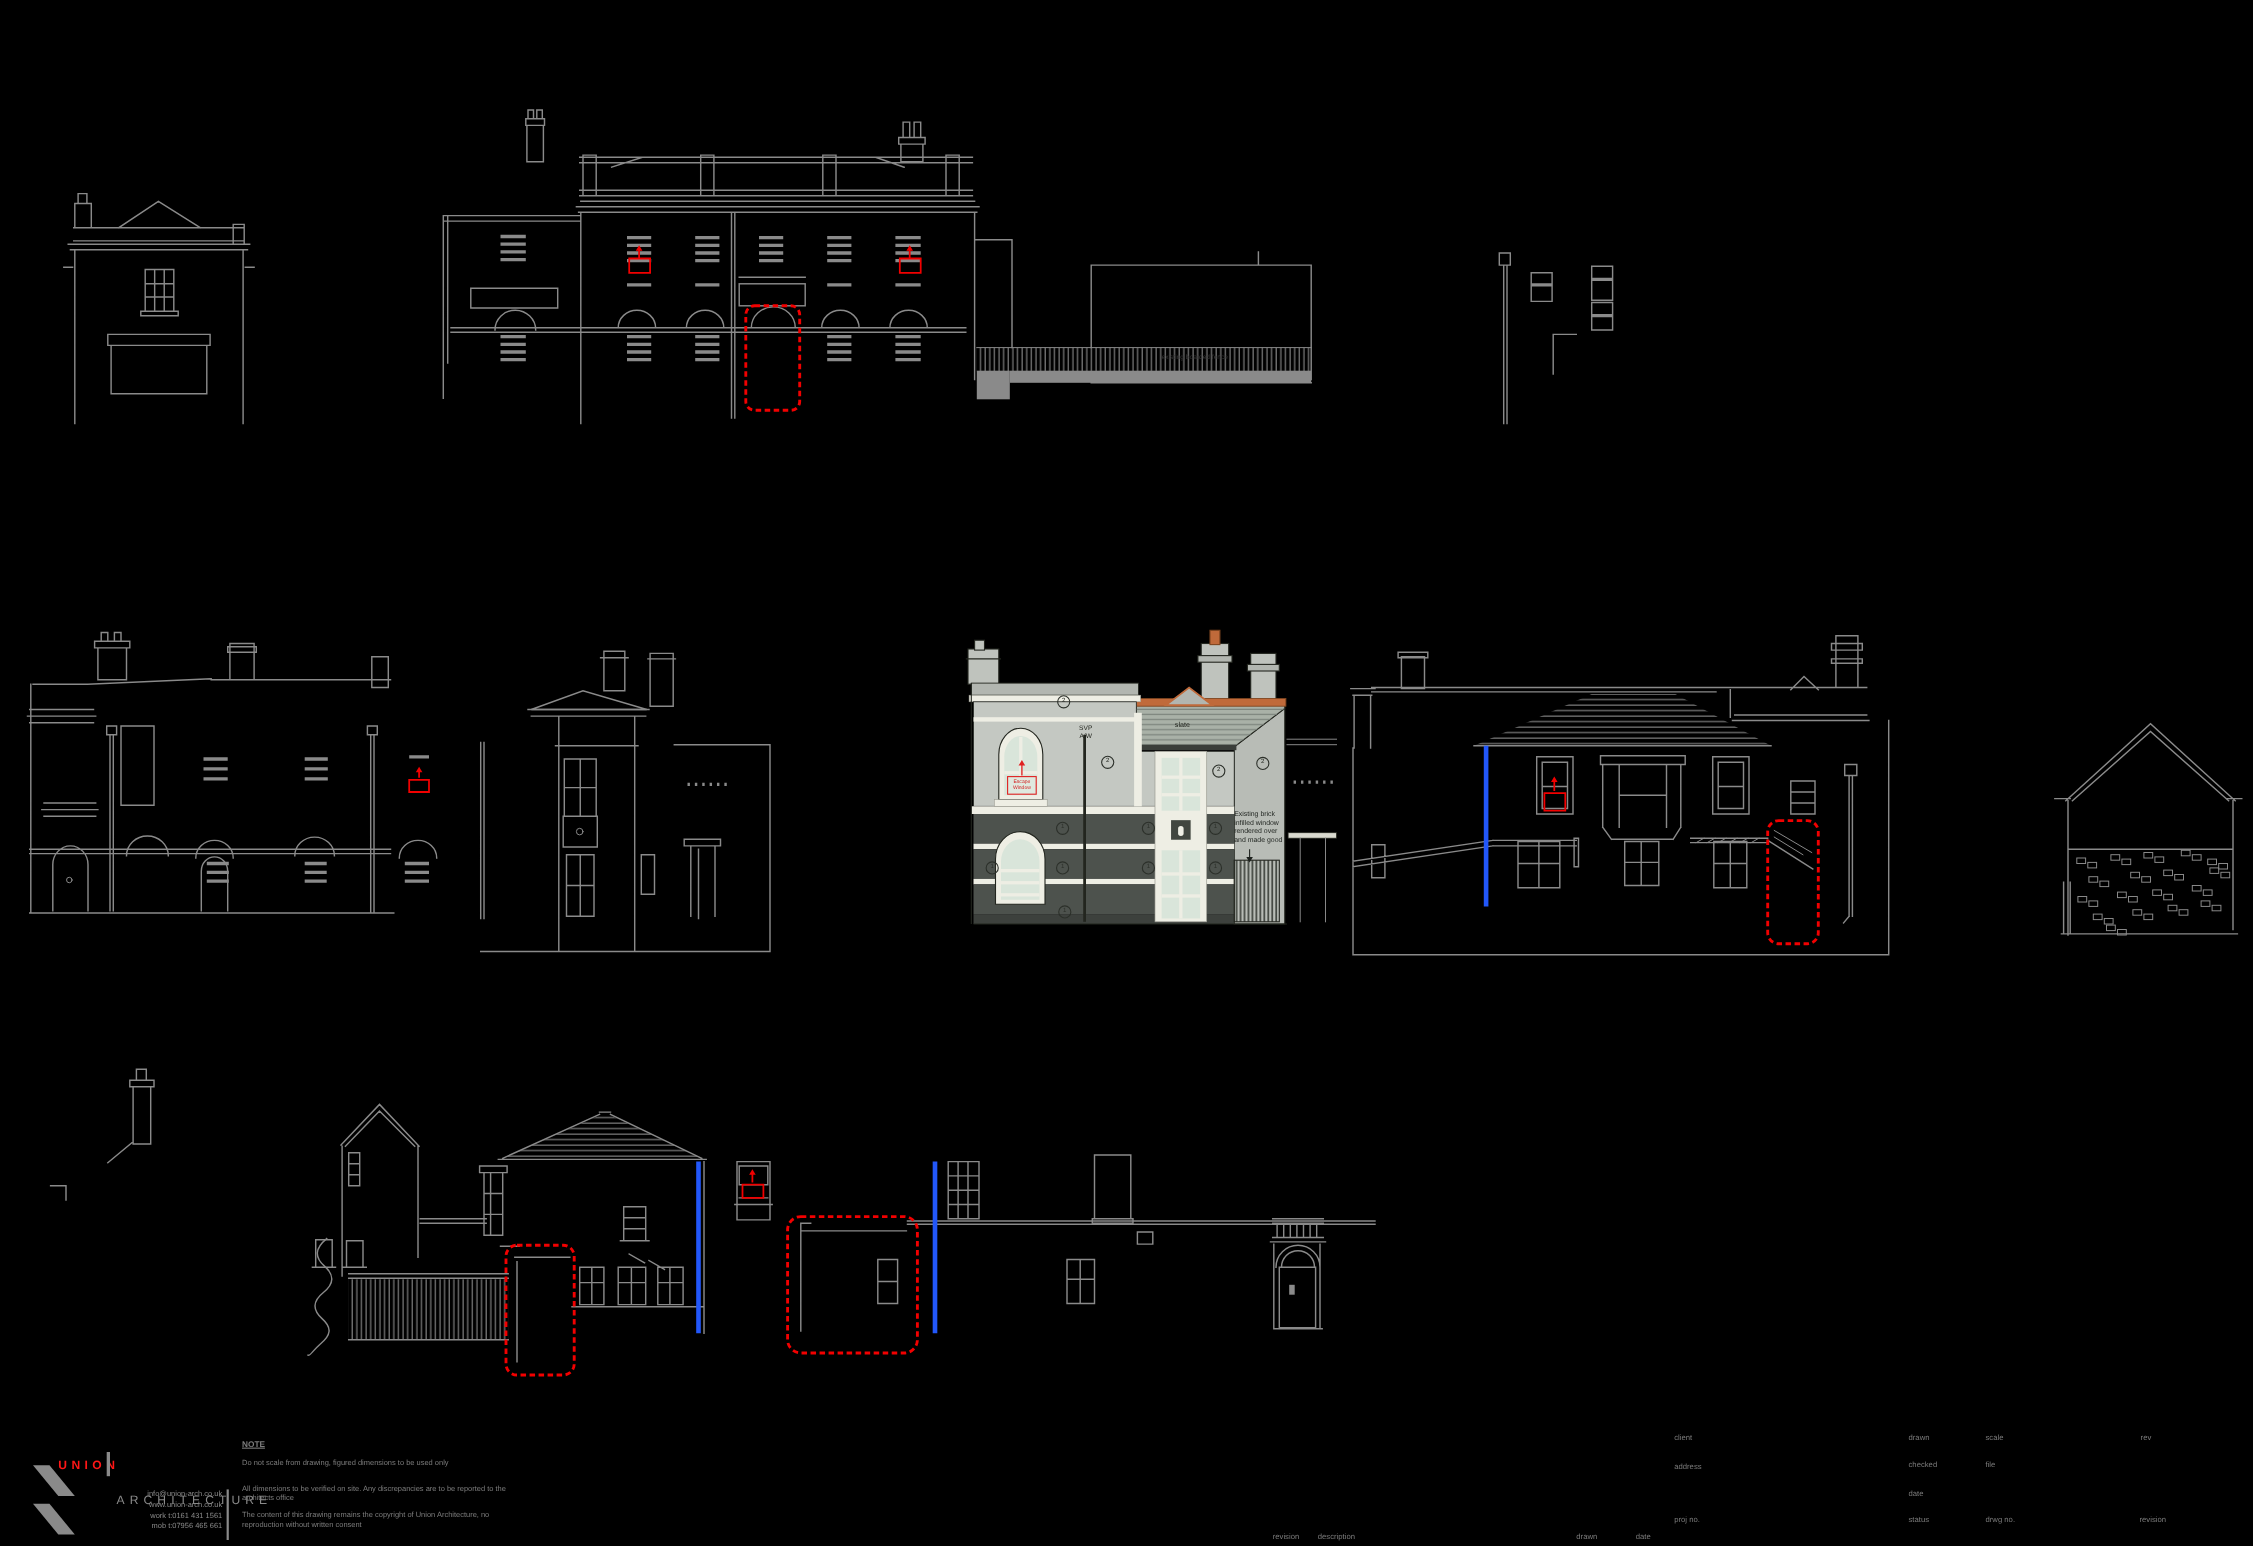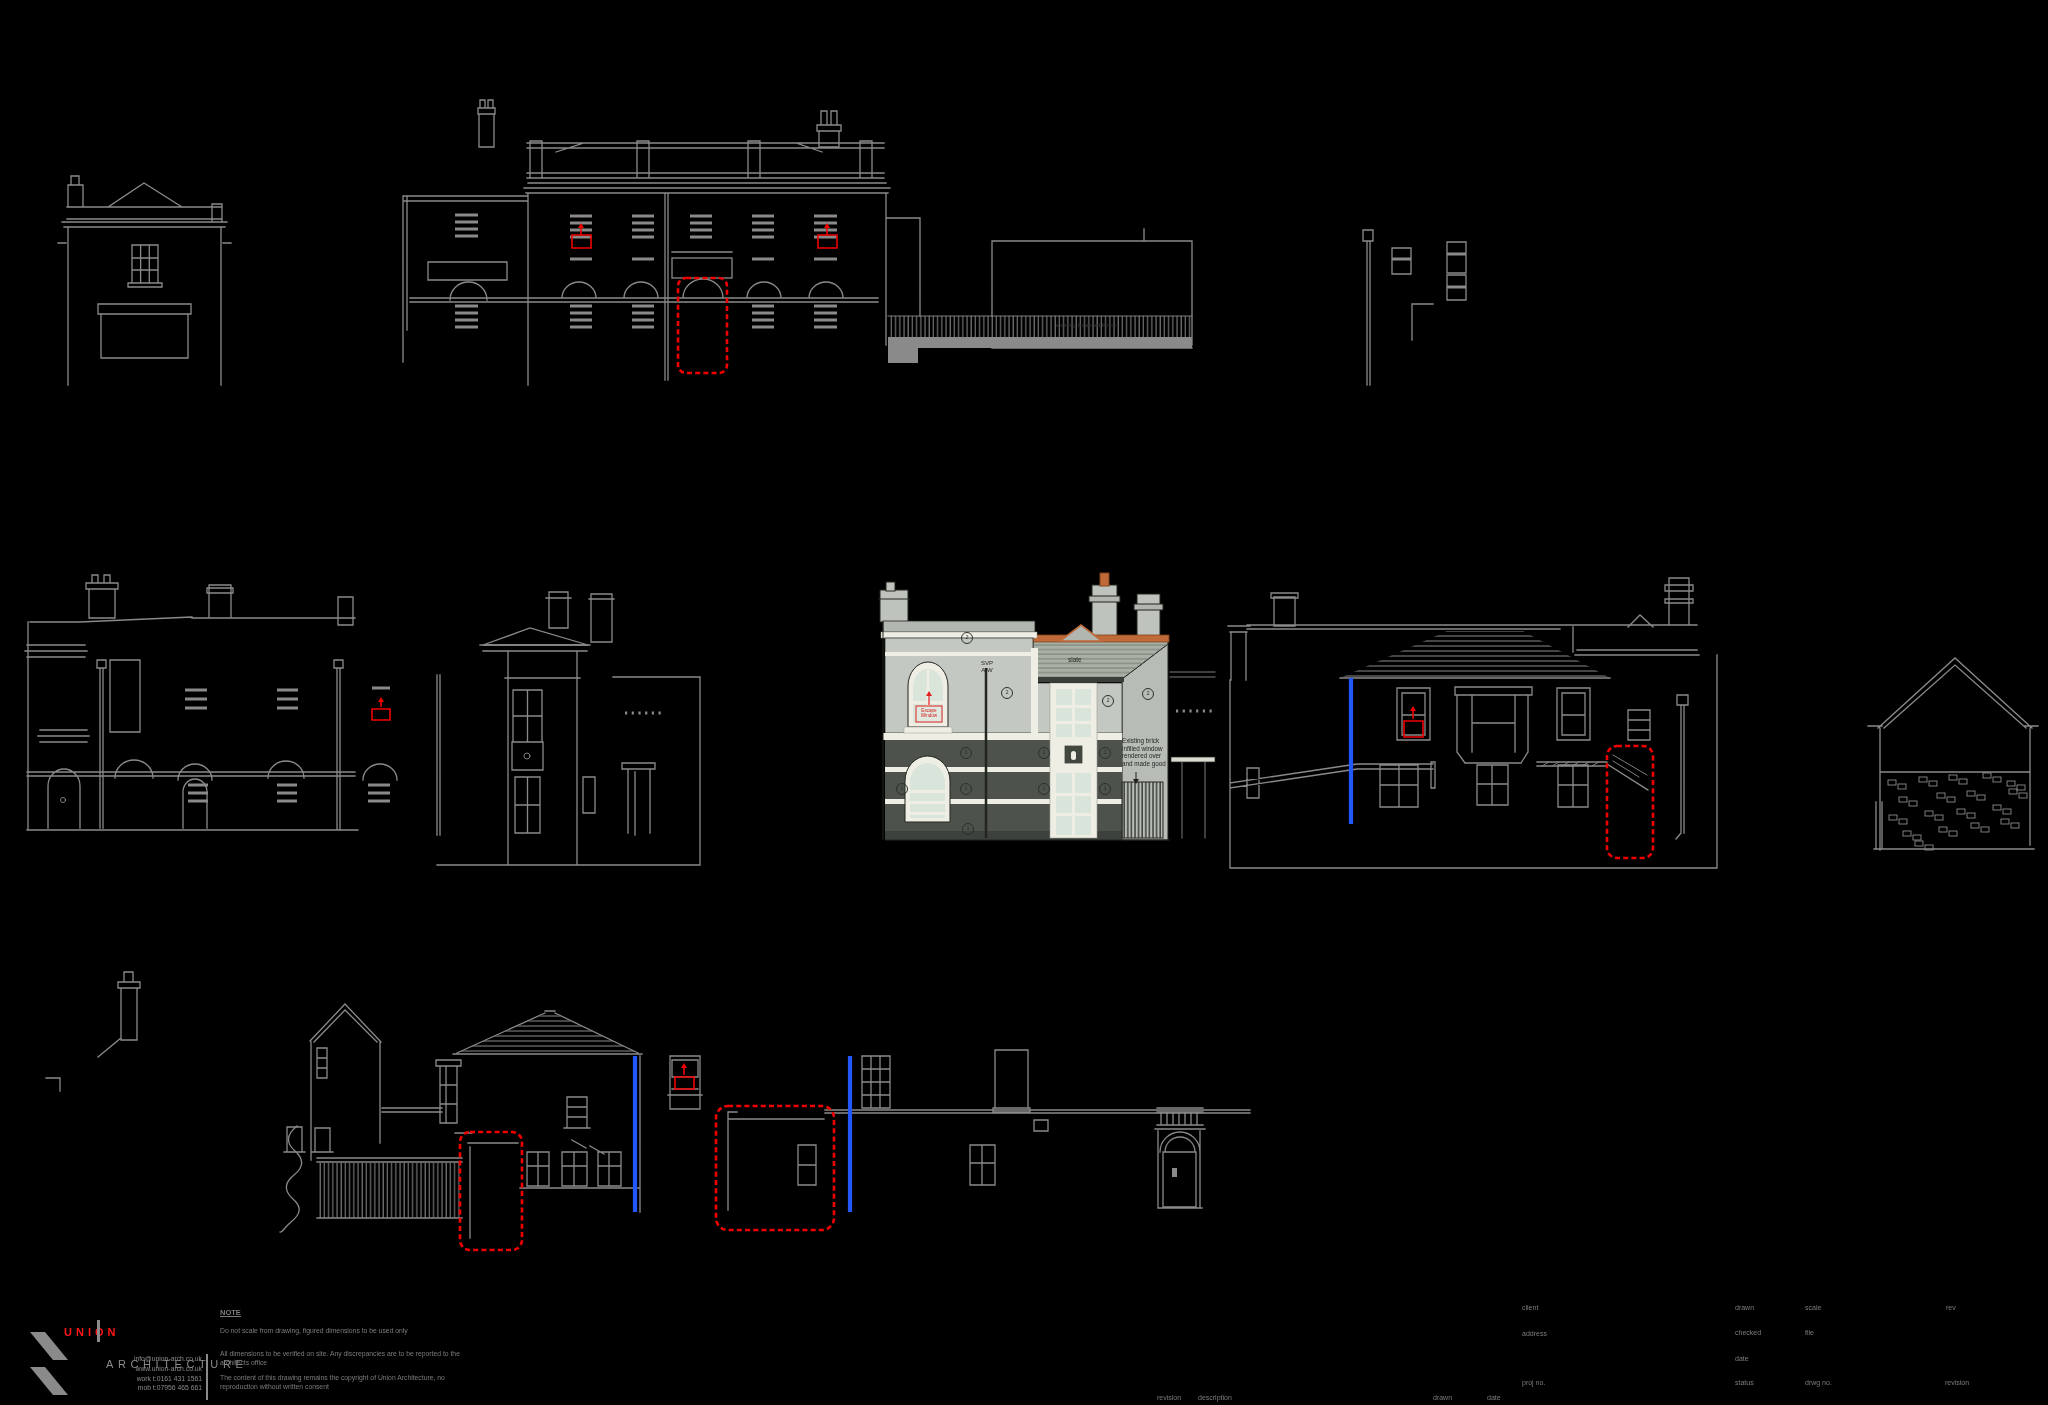--- a/index.html
+++ b/index.html
@@ -335,21 +335,21 @@
 <span class="kn" style="left:896px;top:783px;">1</span>
 <span class="kn" style="left:960px;top:747px;">1</span>
 <span class="kn" style="left:960px;top:783px;">1</span>
 <span class="kn" style="left:1038px;top:747px;">1</span>
 <span class="kn" style="left:1038px;top:783px;">1</span>
 <span class="kn" style="left:1099px;top:747px;">1</span>
 <span class="kn" style="left:1099px;top:783px;">1</span>
 <span class="kn" style="left:962px;top:823px;">1</span>
 
 <div>
-  <span class="brand-u" style="left:64px;top:1326px;text-align:center;">UNION</span>
+  <span class="brand-u" style="left:53px;top:1326px;text-align:center;">UNION</span>
   <div class="vbar" style="left:97px;top:1320px;width:2.5px;height:22px;"></div>
   <span class="brand-a" style="left:106px;top:1326px;">ARCHITECTURE</span>
 
   <div class="contact">
     <div>info@union-arch.co.uk</div>
     <div>www.union-arch.co.uk</div>
     <div>work t:0161 431 1561</div>
     <div>mob t:07956 465 661</div>
   </div>
   <div class="vbar" style="left:206px;top:1354px;width:1.5px;height:46px;"></div>

